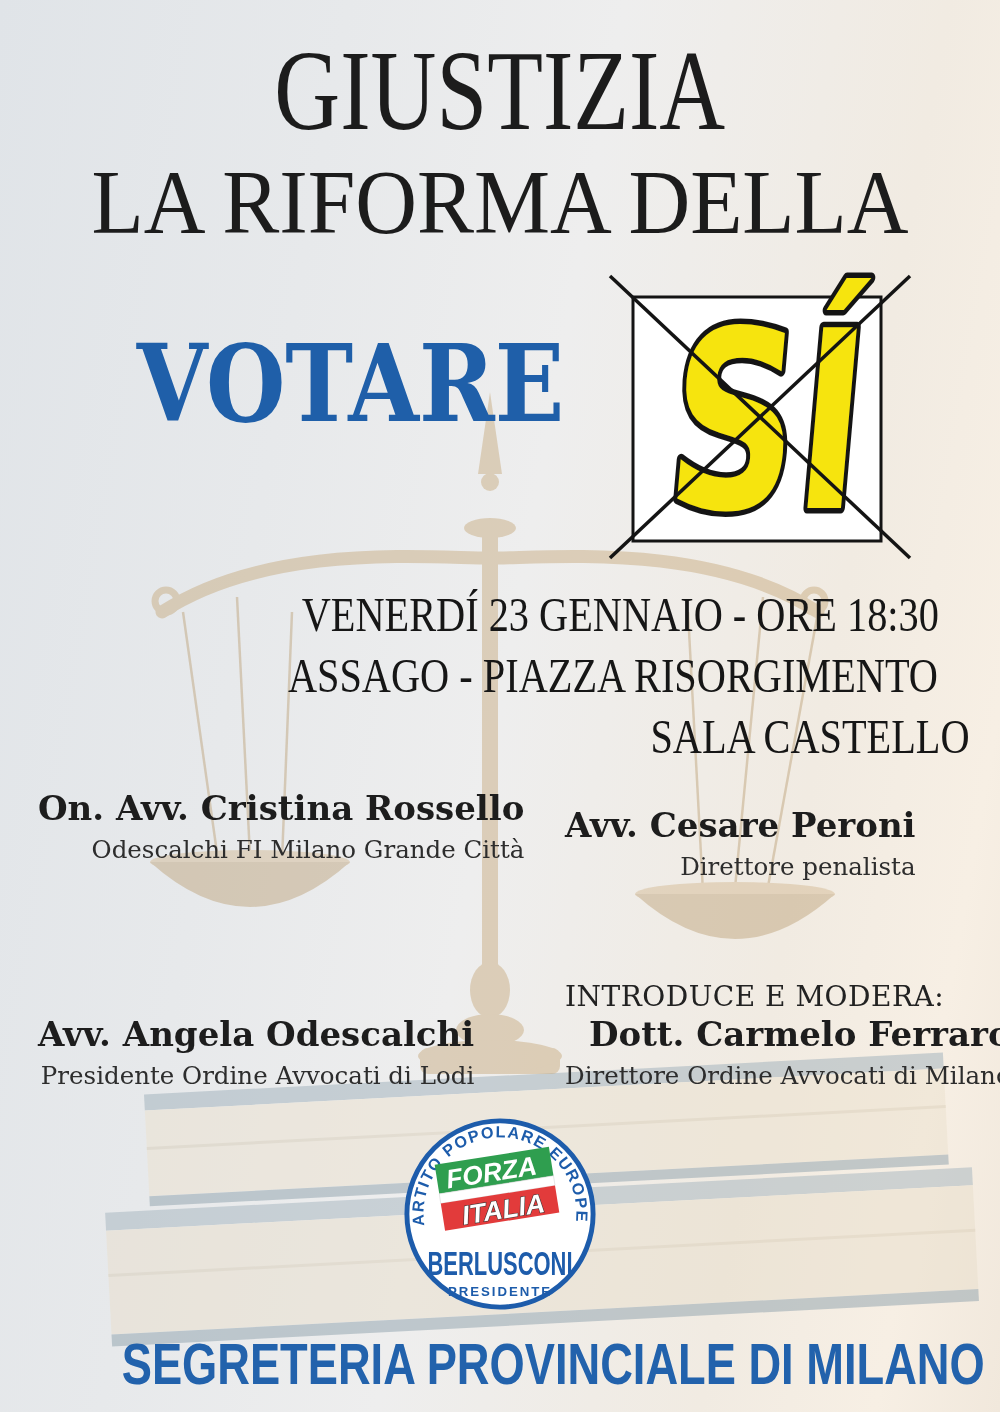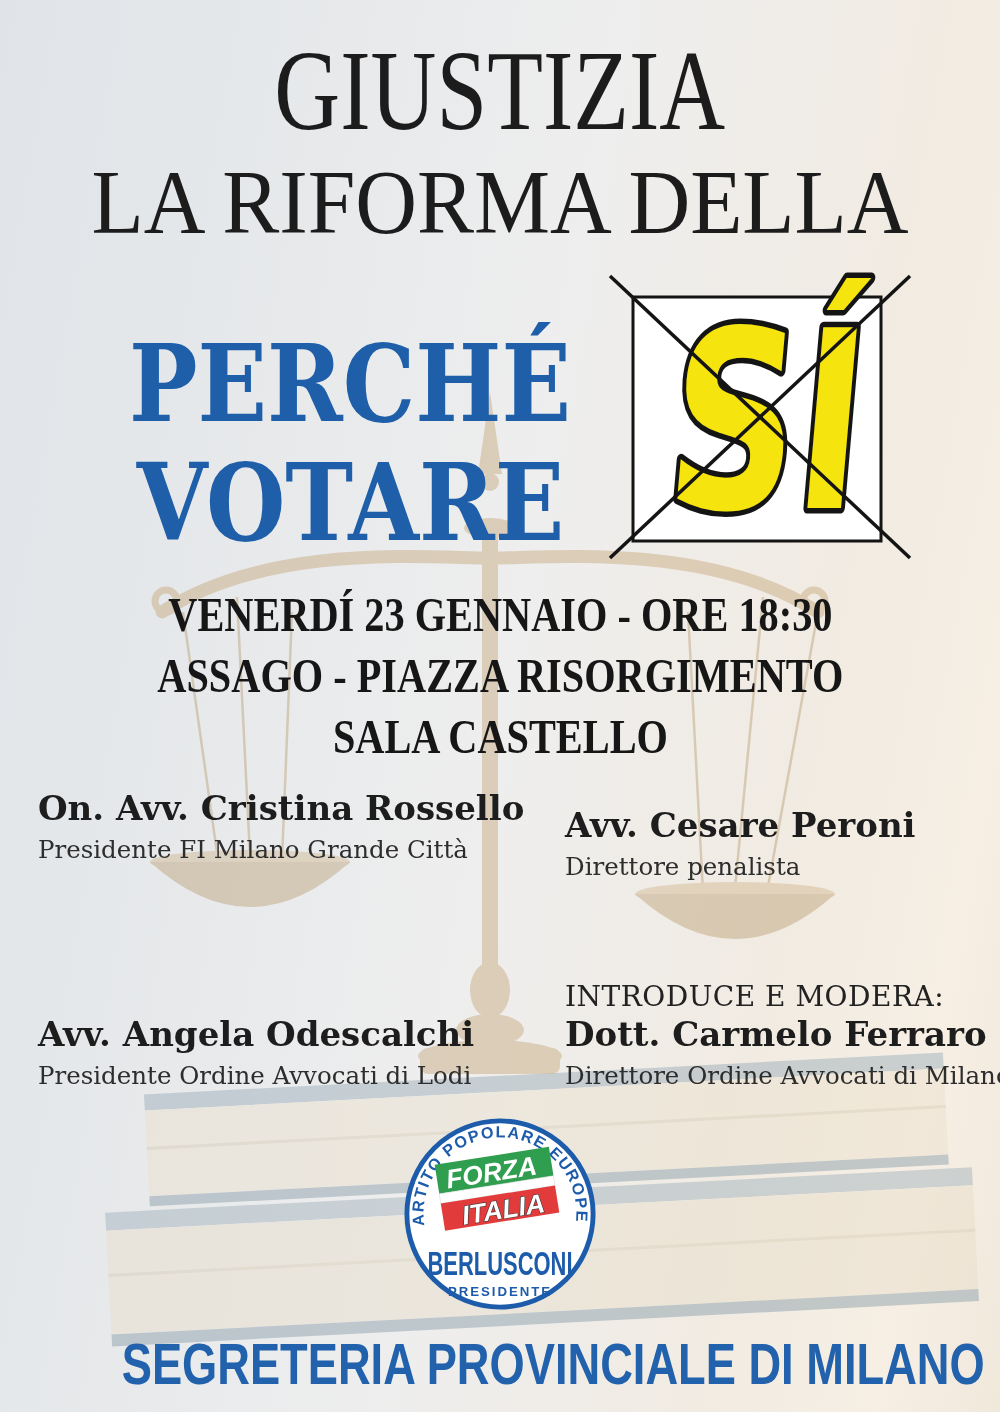--- a/index.html
+++ b/index.html
@@ -11,25 +11,25 @@
   .title{position:absolute;top:30px;left:0;width:100%;text-align:center;color:#1c1c1c;}
   .title .l1{display:inline-block;font-size:90px;line-height:102px;transform:scaleX(.95);white-space:nowrap;}
   .title .l2{display:inline-block;font-size:114px;line-height:122px;transform:scaleX(.80);white-space:nowrap;}
   
   .slogan{position:absolute;top:324px;left:60px;width:580px;text-align:center;
     color:#1f5fa9;font-family:"DejaVu Serif",serif;font-weight:bold;}
   .slogan .line{display:inline-block;font-size:106px;line-height:119px;transform:scaleX(.86);white-space:nowrap;}
   
   .ballot{position:absolute;left:600px;top:268px;}
   
-  .event{position:absolute;top:590px;left:0;width:100%;text-align:center;color:#161616;font-weight:bold;}
+  .event{position:absolute;top:590px;left:0;width:100%;text-align:right;color:#161616;font-weight:normal;}
   .event .line{display:block;line-height:50px;}
   .event .line span{display:inline-block;font-size:48px;transform:scaleX(.84);white-space:nowrap;}
   
-  .spk{position:absolute;color:#1d1d1d;font-family:"DejaVu Serif",serif;white-space:nowrap;}
+  .spk{position:absolute;color:#1d1d1d;font-family:"DejaVu Serif",serif;white-space:nowrap;text-align:right;}
   .spk .name{font-weight:bold;font-size:34px;line-height:36px;}
   .spk .role{font-size:24.5px;line-height:26px;margin-top:11px;color:#2d2d2d;}
   .mod-label{position:absolute;left:565px;top:980px;font-family:"DejaVu Serif",serif;
     font-size:28px;letter-spacing:.5px;color:#222;white-space:nowrap;}
   
   .logo{position:absolute;left:402px;top:1116px;}
   
   .footer{position:absolute;top:1334px;left:0;width:100%;text-align:right;
     font-family:"Liberation Sans",sans-serif;font-weight:bold;color:#2262ac;}
   .footer span{display:inline-block;font-size:58px;line-height:60px;transform:scaleX(.78);white-space:nowrap;}
@@ -78,21 +78,20 @@
       <ellipse cx="490" cy="1056" rx="72" ry="16"></ellipse>
     </g>
   </svg>
 
   <div class="title">
     <div><span class="l2">GIUSTIZIA</span></div>
     <div><span class="l1">LA RIFORMA DELLA</span></div>
   </div>
 
   <div class="slogan">
-    <div><span class="line">PERCHÉ</span></div>
     <div><span class="line">VOTARE</span></div>
   </div>
 
   <svg class="ballot" width="320" height="300" viewBox="0 0 320 300">
     <rect x="33" y="29" width="248" height="244" fill="#ffffff" stroke="#141414" stroke-width="3"></rect>
     <g transform="translate(160,240) skewX(-5) scale(0.72,1)">
       <text text-anchor="middle" font-family="DejaVu Sans, sans-serif" font-weight="bold" font-size="248" fill="#f6e40e" stroke="#141414" stroke-width="11" paint-order="stroke" stroke-linejoin="round">SÍ</text>
     </g>
     <g stroke="#141414" stroke-width="3.5">
       <line x1="10" y1="8" x2="310" y2="290"></line>
@@ -101,21 +100,21 @@
   </svg>
 
   <div class="event">
     <div class="line"><span>VENERDÍ 23 GENNAIO - ORE 18:30</span></div>
     <div class="line"><span>ASSAGO - PIAZZA RISORGIMENTO</span></div>
     <div class="line"><span>SALA CASTELLO</span></div>
   </div>
 
   <div class="spk" style="left:38px;top:790px;">
     <div class="name">On. Avv. Cristina Rossello</div>
-    <div class="role">Presidente FI Milano Grande Città</div>
+    <div class="role">Odescalchi FI Milano Grande Città</div>
   </div>
   <div class="spk" style="left:38px;top:902px;">
   </div>
   <div class="spk" style="left:38px;top:1016px;">
     <div class="name">Avv. Angela Odescalchi</div>
     <div class="role">Presidente Ordine Avvocati di Lodi</div>
   </div>
 
   <div class="spk" style="left:565px;top:807px;">
     <div class="name">Avv. Cesare Peroni</div>

